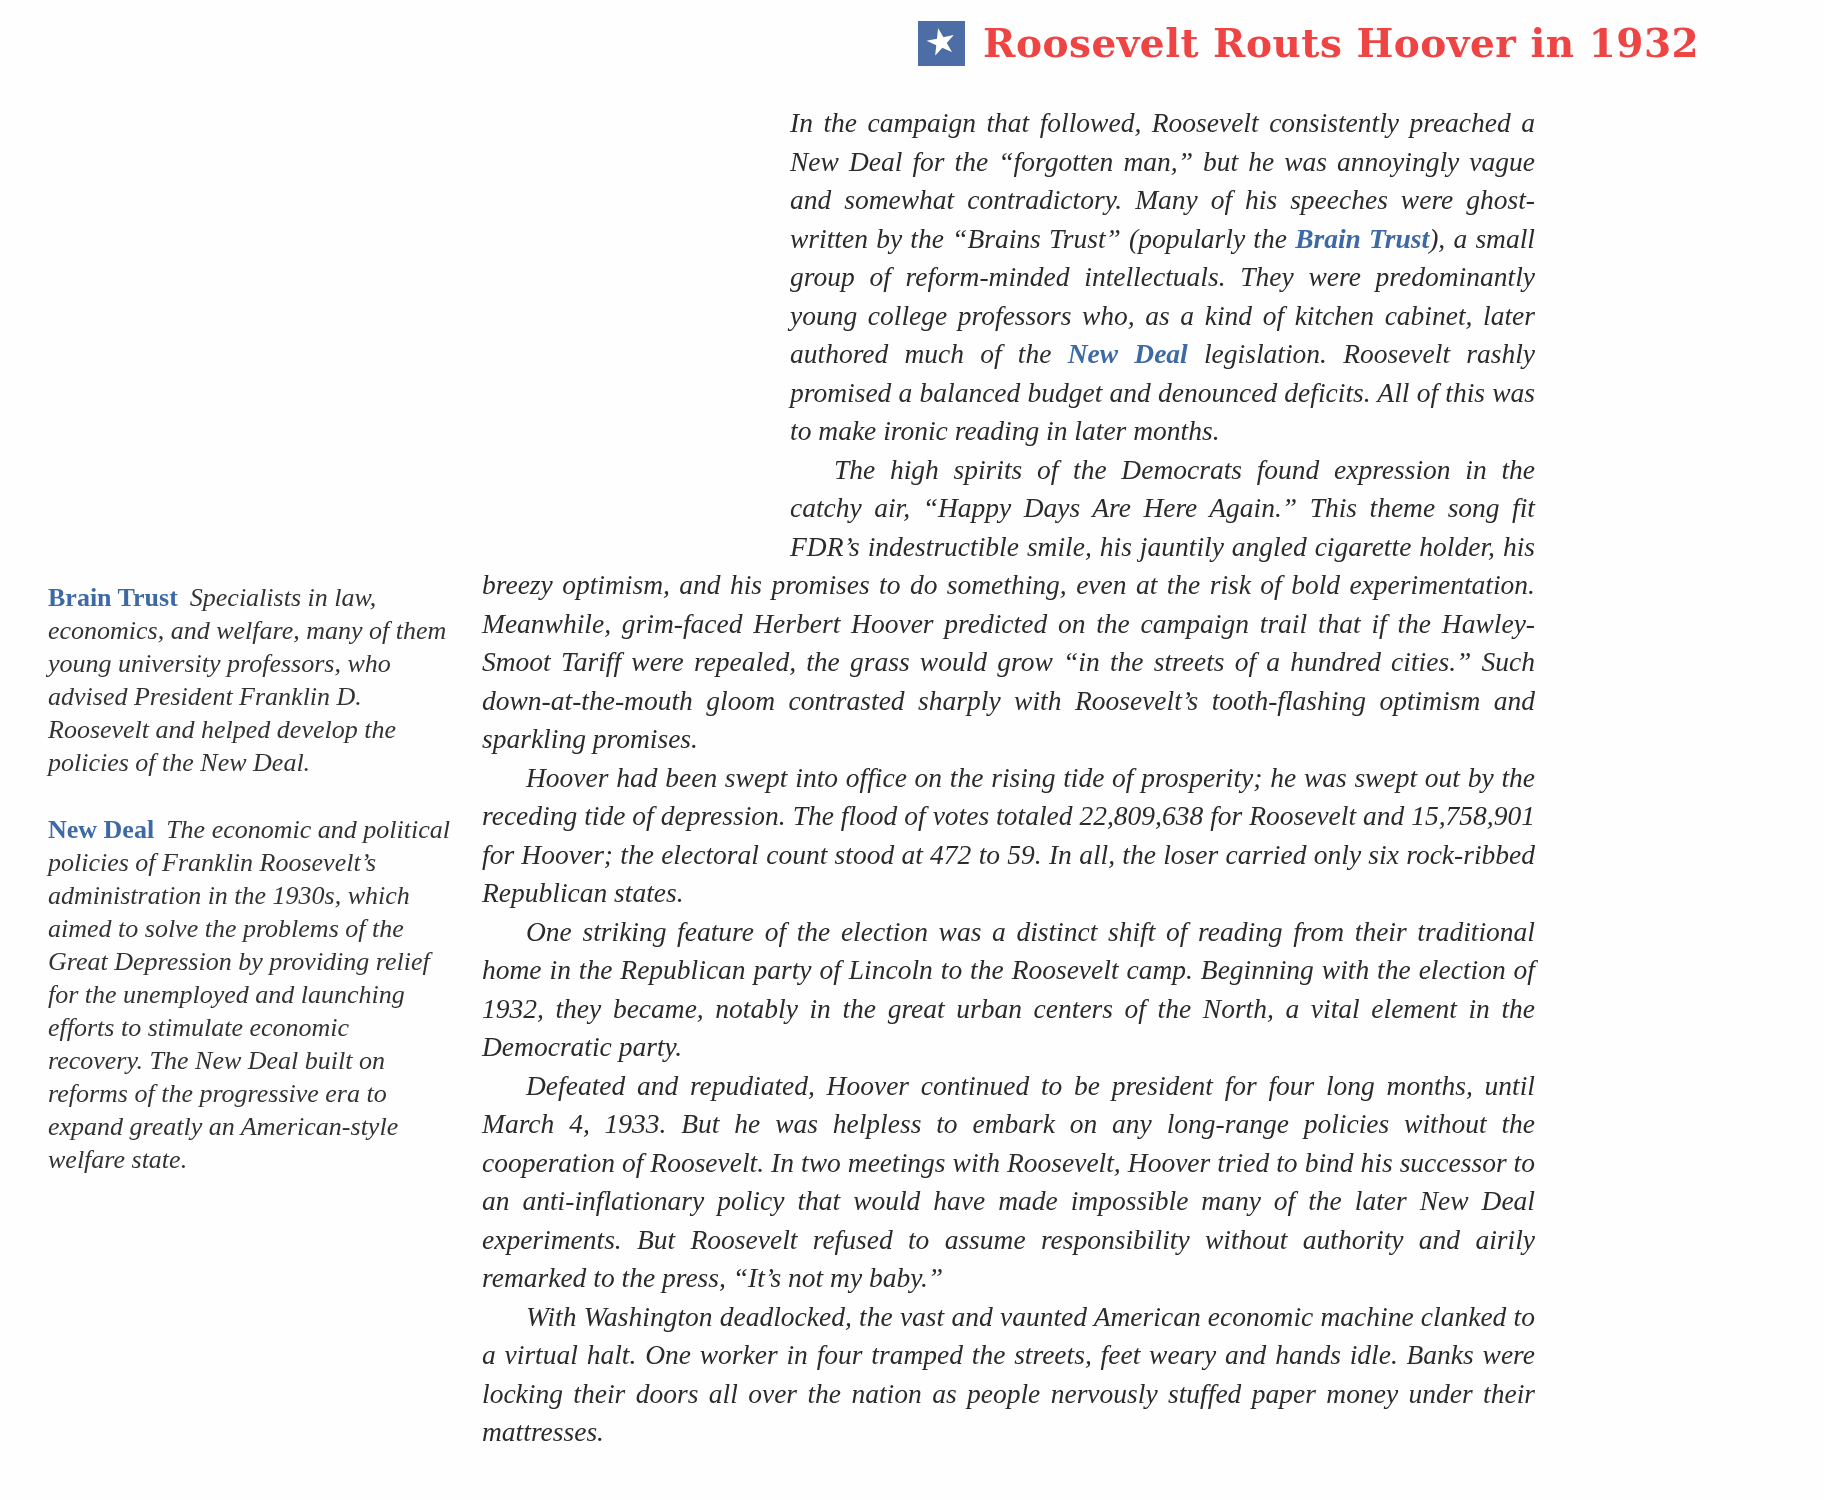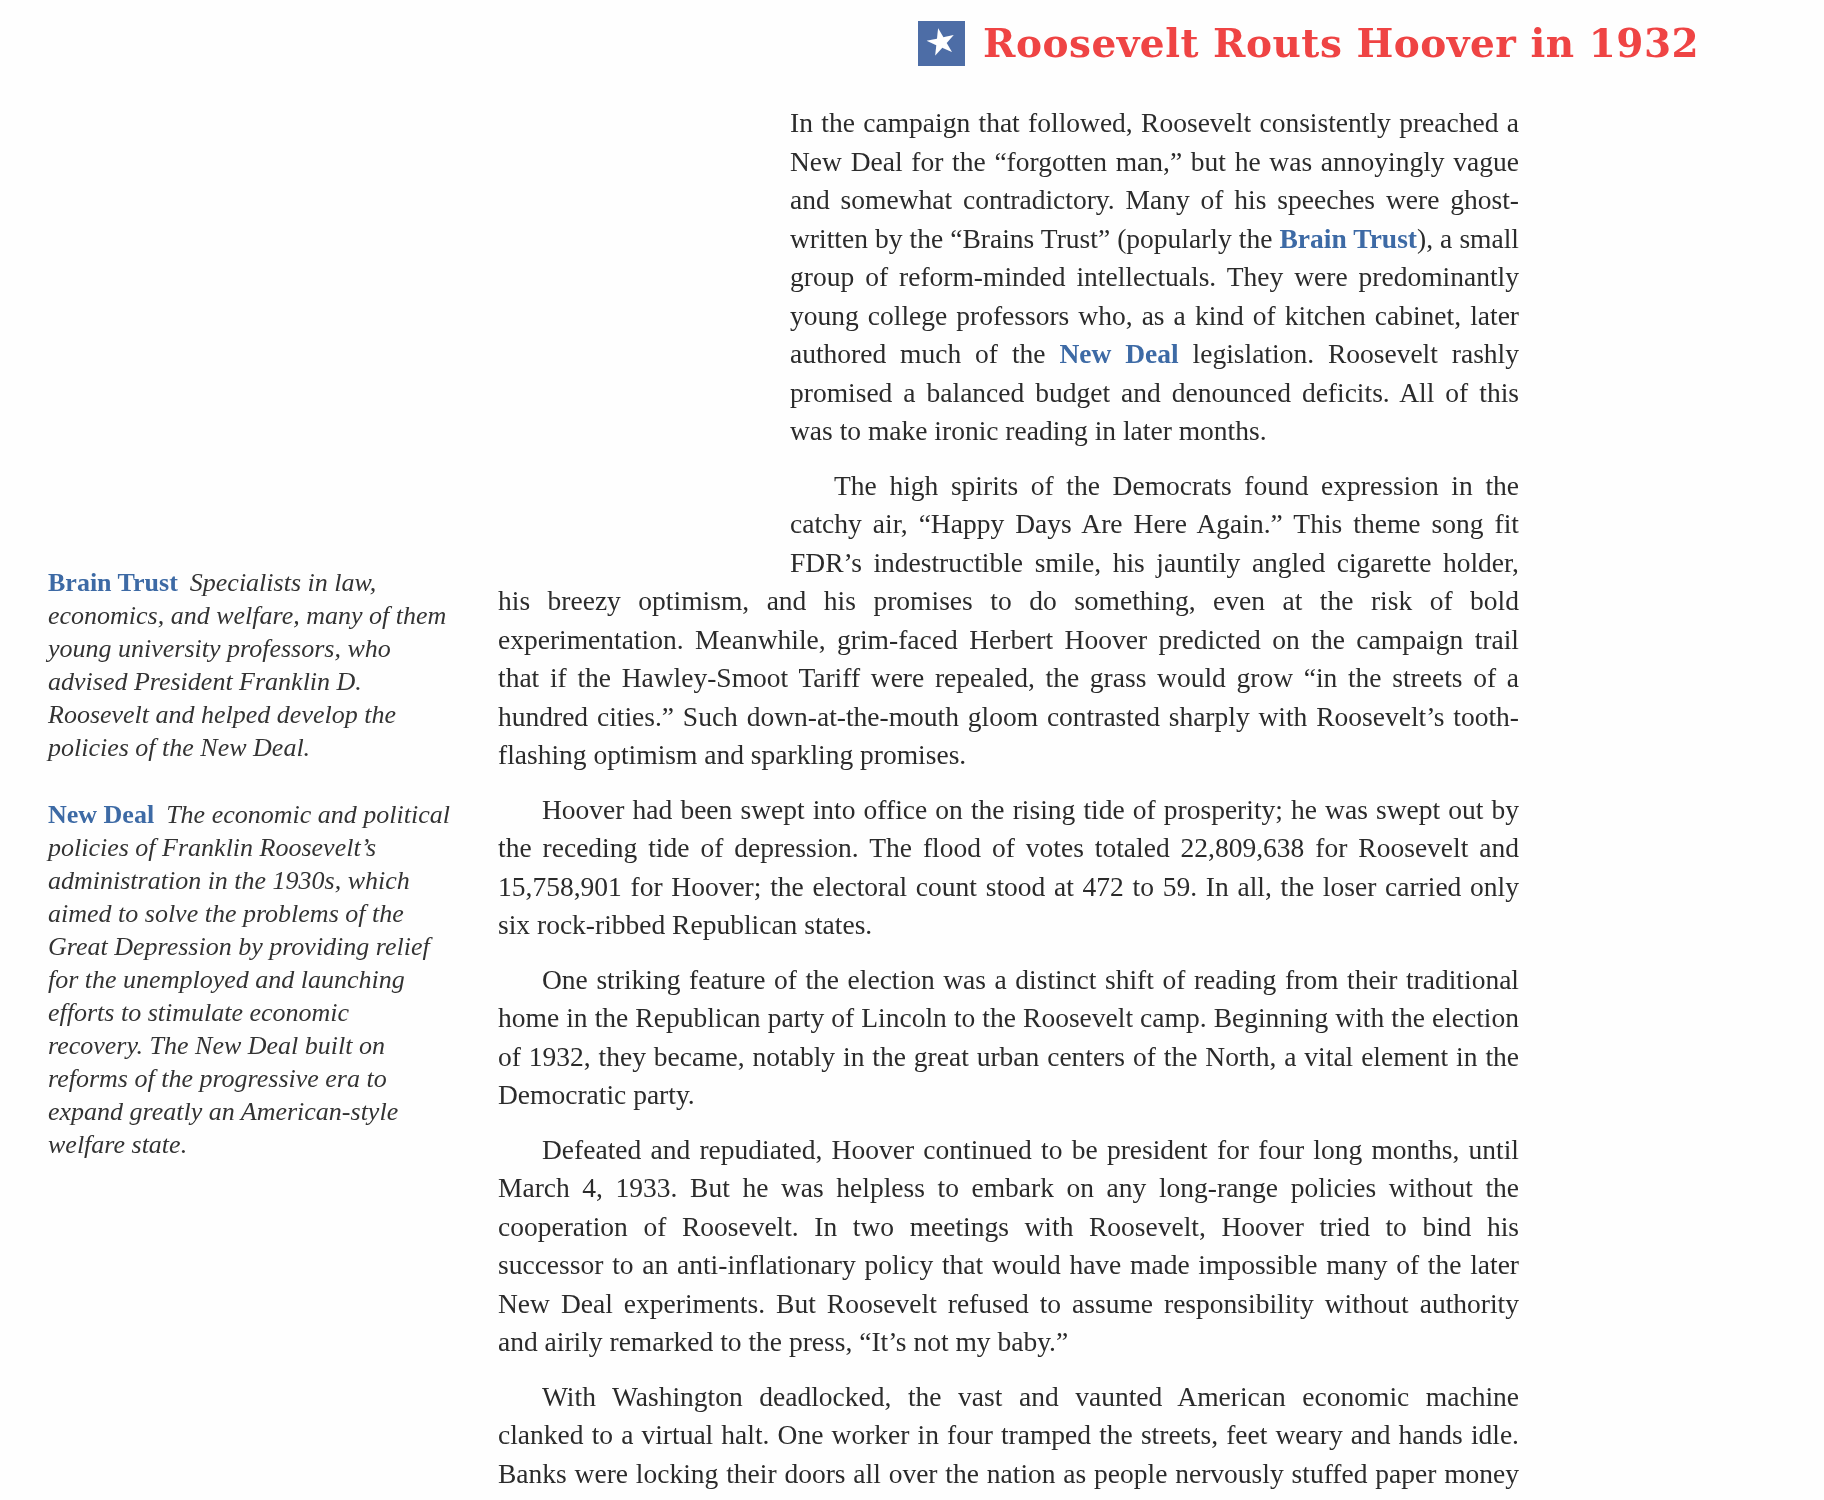--- a/index.html
+++ b/index.html
@@ -14,21 +14,21 @@
 
   
   .margin-col{
     position:absolute;
     left:48px; top:566px;
     width:402px;
     font-size:26px;
     line-height:33px;
     color:#333;
   }
-  .margin-note{margin:0 0 34px 0;}
+  .margin-note{margin:15px 0 34px 0;}
   .margin-term{
     color:#3d6aa5;
     font-weight:bold;
     font-style:normal;
     padding-right:12px;
   }
   .margin-def{font-style:italic;}
 
   
   .main-col{
@@ -68,21 +68,21 @@
     font-size:27.5px;
     line-height:38.5px;
     text-align:justify;
   }
   
   .spacer-float{
     float:left;
     width:308px;
     height:462px;
   }
-  .body-text p{margin:16px;}
+  .body-text p{margin:0;font-style:italic;}
   .body-text p.indent{text-indent:44px;}
 
   .term-link{
     color:#3d6aa5;
     font-weight:bold;
   }
 
   
   .edge-fade{
     position:absolute;

